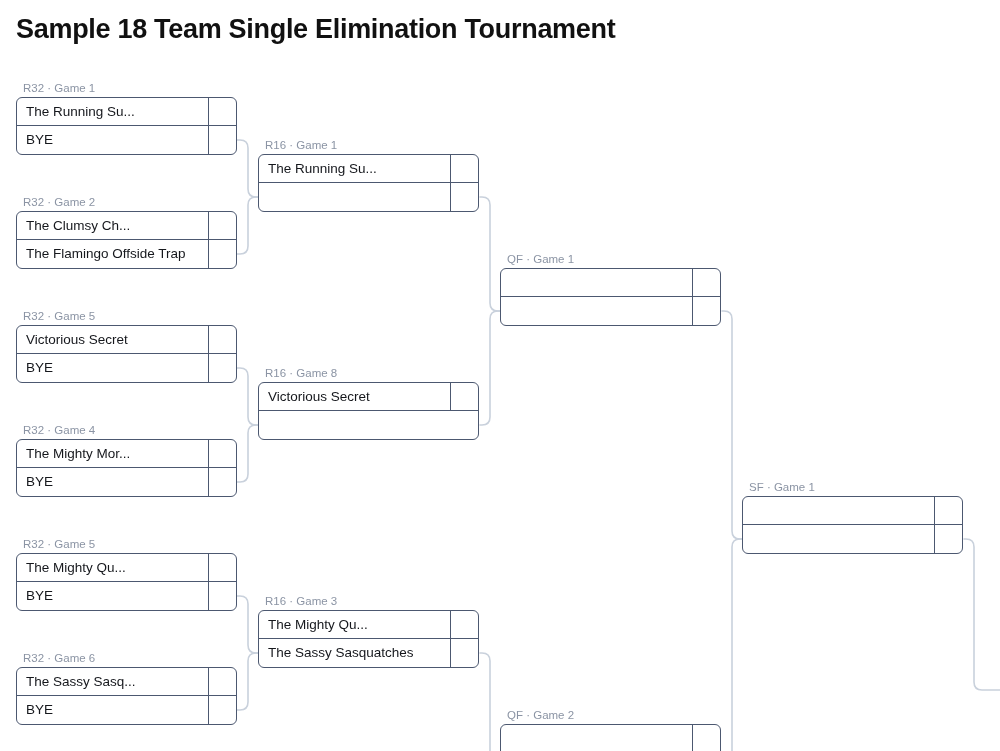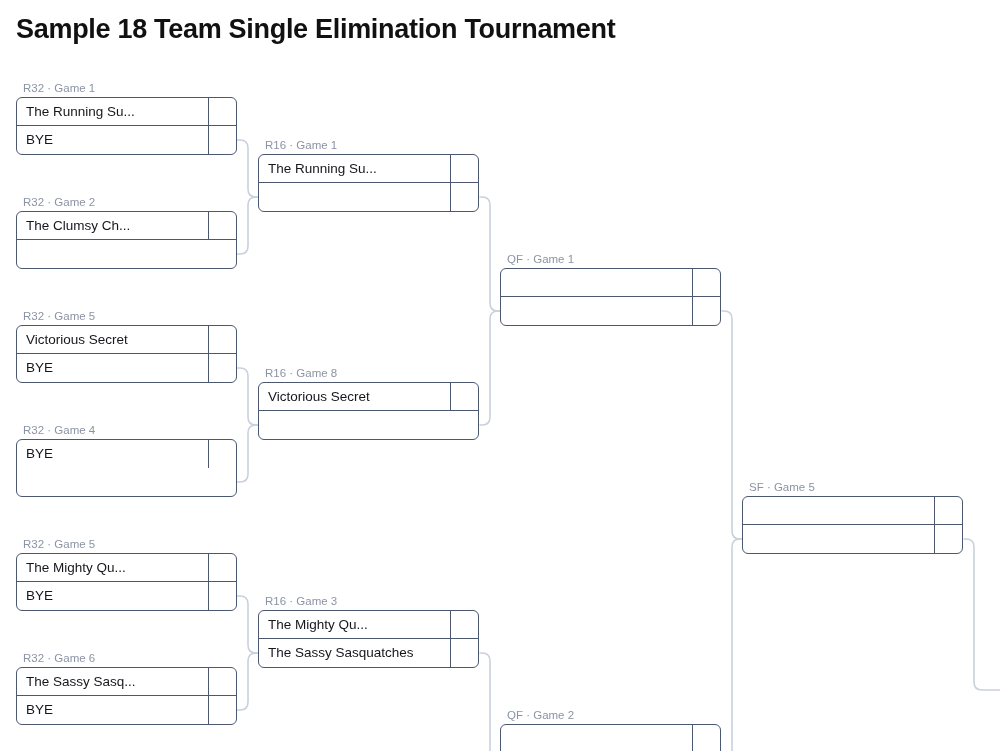--- a/index.html
+++ b/index.html
@@ -147,38 +147,46 @@
           </div>
         </div>
       </div>
       <div class="match" style="left: 16px; top: 211px;">
         <div class="match-label">R32 · Game 2</div>
         <div class="match-box">
           <div class="slot top">
             <div class="slot-name">The Clumsy Ch...</div>
             <div class="slot-score"></div>
           </div>
+          <div class="slot bottom">
+            <div class="slot-name">The Flamingo Offside Trap</div>
+            <div class="slot-score"></div>
+          </div>
         </div>
       </div>
       <div class="match" style="left: 16px; top: 325px;">
         <div class="match-label">R32 · Game 5</div>
         <div class="match-box">
           <div class="slot top">
             <div class="slot-name">Victorious Secret</div>
             <div class="slot-score"></div>
           </div>
           <div class="slot bottom">
             <div class="slot-name">BYE</div>
             <div class="slot-score"></div>
           </div>
         </div>
       </div>
       <div class="match" style="left: 16px; top: 439px;">
         <div class="match-label">R32 · Game 4</div>
         <div class="match-box">
+          <div class="slot top">
+            <div class="slot-name">The Mighty Mor...</div>
+            <div class="slot-score"></div>
+          </div>
           <div class="slot bottom">
             <div class="slot-name">BYE</div>
             <div class="slot-score"></div>
           </div>
         </div>
       </div>
       <div class="match" style="left: 16px; top: 553px;">
         <div class="match-label">R32 · Game 5</div>
         <div class="match-box">
           <div class="slot top">
@@ -255,21 +263,21 @@
       <div class="match" style="left: 500px; top: 724px;">
         <div class="match-label">QF · Game 2</div>
         <div class="match-box">
           <div class="slot top">
             <div class="slot-name"></div>
             <div class="slot-score"></div>
           </div>
         </div>
       </div>
       <div class="match" style="left: 742px; top: 496px;">
-        <div class="match-label">SF · Game 5</div>
+        <div class="match-label">SF · Game 1</div>
         <div class="match-box">
           <div class="slot top">
             <div class="slot-name"></div>
             <div class="slot-score"></div>
           </div>
           <div class="slot bottom">
             <div class="slot-name"></div>
             <div class="slot-score"></div>
           </div>
         </div>

